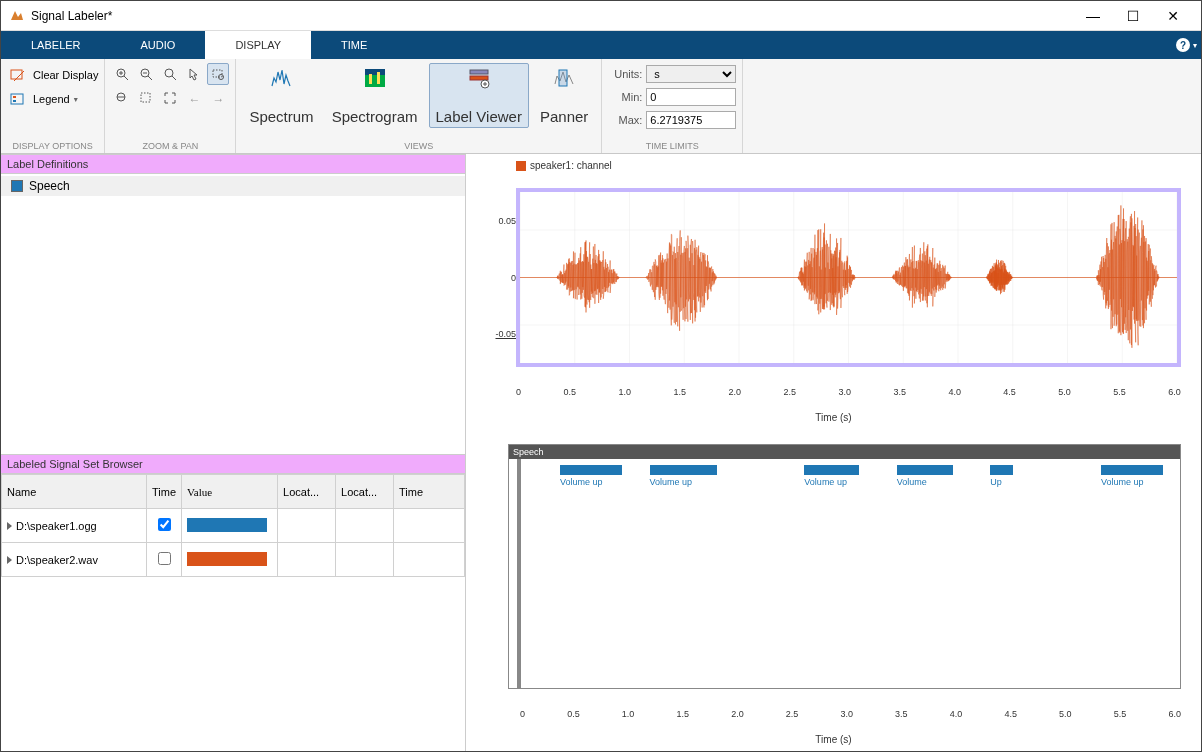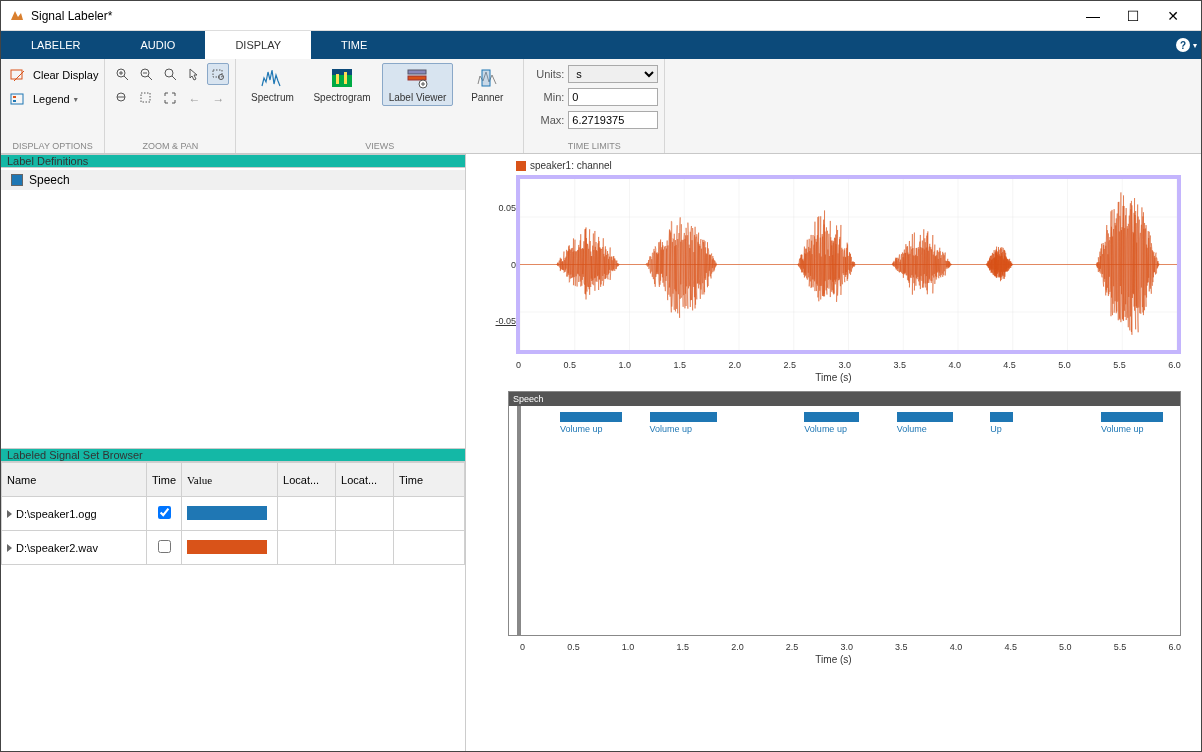--- a/index.html
+++ b/index.html
@@ -20,48 +20,48 @@
 .tabstrip .help { width: 30px; display: flex; align-items: center; justify-content: center; color: #fff; cursor: pointer; }
 
 
 .ribbon { height: 95px; background: #f5f5f5; border-bottom: 1px solid #c8c8c8; display: flex; }
 .rgroup { border-right: 1px solid #d6d6d6; padding: 4px 6px 2px 6px; display: flex; flex-direction: column; justify-content: space-between; }
 .rgroup .label { font-size: 9px; color: #888; text-align: center; margin-top: 2px; }
 .rgroup .body { display: flex; align-items: flex-start; gap: 4px; }
 .bigbtn { display: flex; flex-direction: column; align-items: center; padding: 2px 6px; border: 1px solid transparent; border-radius: 2px; cursor: pointer; min-width: 60px; }
 .bigbtn.active { background: #d8e4f0; border: 1px solid #8aa8c8; }
 .bigbtn .icn { width: 24px; height: 24px; margin-bottom: 2px; display: flex; align-items: center; justify-content: center; }
-.bigbtn .txt { font-size: 10px; color: #333; }
+.bigbtn .txt { font-size: 15px; color: #333; margin-top: 16px; }
 .smallbtn { width: 22px; height: 22px; display: flex; align-items: center; justify-content: center; border: 1px solid transparent; cursor: pointer; border-radius: 2px; }
 .smallbtn.active { background: #d8e4f0; border: 1px solid #8aa8c8; }
 .dispopt .row { display: flex; align-items: center; gap: 4px; height: 24px; }
 .fieldrow { display: flex; align-items: center; gap: 4px; height: 22px; font-size: 11px; }
 .fieldrow label { width: 34px; text-align: right; color: #555; }
 .fieldrow input, .fieldrow select { width: 90px; height: 18px; border: 1px solid #aaa; font-size: 11px; padding: 0 3px; }
 
 
 .main { flex: 1; display: flex; min-height: 0; }
 .leftpane { width: 465px; display: flex; flex-direction: column; border-right: 1px solid #ccc; }
 .rightpane { flex: 1; display: flex; flex-direction: column; background: #fff; min-width: 0; }
 
 
-.panelhdr { height: 14px; background: #14b8a6; border-top: 1px solid #ccc; border-bottom: 1px solid #ccc; display: flex; align-items: center; padding: 0 6px; font-size: 11px; color: #333; }
+.panelhdr { height: 20px; background: #f0abfc; border-top: 1px solid #ccc; border-bottom: 1px solid #ccc; display: flex; align-items: center; padding: 0 6px; font-size: 11px; color: #333; }
 .labeldef-body { flex: 0 0 280px; background: #fff; padding: 2px 0; }
 .labeldef-item { padding: 3px 10px; display: flex; align-items: center; gap: 6px; background: #f0f0f0; }
 .colorbox { width: 12px; height: 12px; border: 1px solid #666; }
 
 .browser-body { flex: 1; background: #fff; overflow: auto; }
 .btable { width: 100%; border-collapse: collapse; font-size: 11px; }
 .btable th, .btable td { border: 1px solid #d0d0d0; padding: 3px 5px; text-align: left; height: 34px; }
 .btable th { background: #f0f0f0; font-weight: normal; }
 .btable .tri { display: inline-block; width: 0; height: 0; border-top: 4px solid transparent; border-bottom: 4px solid transparent; border-left: 5px solid #666; margin-right: 4px; }
 .valbox { width: 80px; height: 14px; display: inline-block; }
 
 
-.plotarea { flex: 1; display: flex; flex-direction: column; padding: 6px 10px; min-height: 0; }
+.plotarea { flex: 1; display: flex; flex-direction: column; padding: 6px 10px; min-height: 0; justify-content: space-between; }
 .legend-top { font-size: 10px; color: #333; margin-left: 40px; display: flex; align-items: center; gap: 4px; }
 .legend-sw { width: 10px; height: 10px; background: #d95319; display: inline-block; }
 .waveform { position: relative; height: 179px; margin: 4px 10px 4px 40px; border: 4px solid #c4b5fd; background: #fff; }
 .waveform svg { position: absolute; top: 0; left: 0; width: 100%; height: 100%; }
 .xaxis { display: flex; justify-content: space-between; margin: 2px 10px 0 40px; font-size: 9px; color: #333; }
 .yaxis { position: absolute; left: -34px; top: 0; height: 100%; display: flex; flex-direction: column; justify-content: space-between; font-size: 9px; color: #333; align-items: flex-end; width: 30px; }
 .xlabel { text-align: center; font-size: 10px; color: #333; margin-top: 2px; }
 
 .labelviewer { position: relative; height: 245px; margin: 8px 10px 4px 32px; border: 1px solid #888; }
 .labelviewer .lvhdr { height: 14px; background: #555; color: #fff; font-size: 9px; padding: 0 4px; display: flex; align-items: center; }

